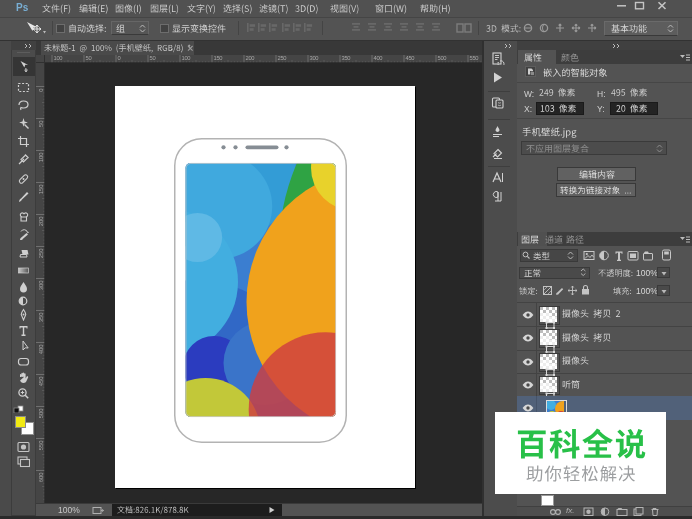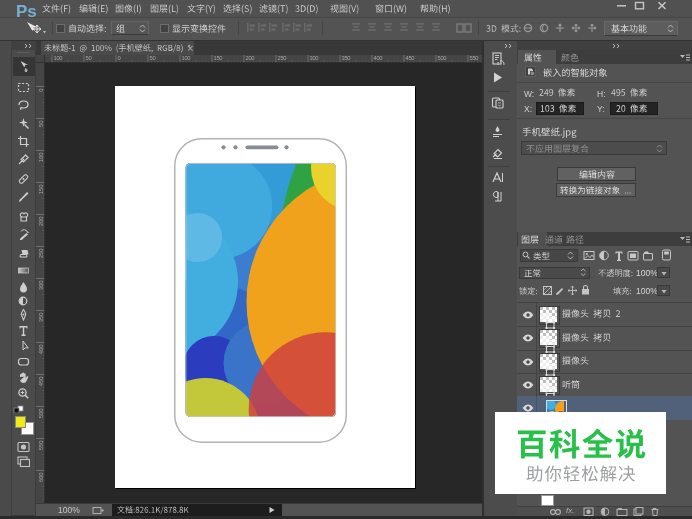--- a/index.html
+++ b/index.html
@@ -14,21 +14,21 @@
 <div style="position:absolute;left:36px;top:55px;width:446px;height:8px;background:#454545;border-bottom:1px solid #262626;box-sizing:border-box"></div>
 <div style="position:absolute;left:36px;top:63px;width:9px;height:440px;background:#454545;border-right:1px solid #262626;box-sizing:border-box"></div>
 <div style="position:absolute;left:45px;top:63px;width:437px;height:440px;background:#272727"></div>
 <div style="position:absolute;left:115px;top:86px;width:300px;height:402px;background:#ffffff;box-shadow:1px 1px 0 #000"></div>
 <div style="position:absolute;left:36px;top:503px;width:446px;height:13px;background:#535353;border-top:1px solid #3a3a3a;box-sizing:border-box"></div>
 <div style="position:absolute;left:482px;top:41px;width:2px;height:475px;background:#303030"></div>
 <div style="position:absolute;left:484px;top:41px;width:33px;height:475px;background:#4c4c4c"></div>
 <div style="position:absolute;left:517px;top:41px;width:175px;height:475px;background:#444444"></div>
 <div style="position:absolute;left:688px;top:41px;width:4px;height:475px;background:#3e3e3e"></div>
 <div style="position:absolute;left:0;top:516px;width:692px;height:3px;background:#2a2a2a"></div>
-<div class="t" style="left:16px;top:2px;font-size:17px;font-weight:bold;color:#79aed3">Ps</div>
+<div class="t" style="left:16px;top:2px;font-size:10px;font-weight:bold;color:#79aed3">Ps</div>
 <svg style="position:absolute;left:41.6px;top:2.3px;overflow:visible" width="29" height="13">
     <path transform="translate(0,9.9)" d="M3.8 -7.4C4.1 -7.0 4.4 -6.4 4.5 -6.0L5.2 -6.2C5.1 -6.6 4.8 -7.2 4.5 -7.6ZM0.4 -6.0V-5.3H1.9C2.4 -3.9 3.1 -2.8 4.0 -1.8C3.0 -1.0 1.8 -0.4 0.3 0.1C0.5 0.2 0.7 0.5 0.7 0.7C2.2 0.2 3.5 -0.4 4.5 -1.3C5.5 -0.4 6.8 0.3 8.2 0.7C8.4 0.5 8.5 0.2 8.7 0.0C7.3 -0.3 6.0 -1.0 5.0 -1.8C5.9 -2.7 6.6 -3.9 7.2 -5.3H8.6V-6.0ZM4.5 -2.3C3.7 -3.1 3.0 -4.2 2.6 -5.3H6.4C5.9 -4.1 5.3 -3.1 4.5 -2.3Z M11.9 -3.1V-2.4H14.4V0.7H15.1V-2.4H17.6V-3.1H15.1V-5.1H17.2V-5.7H15.1V-7.5H14.4V-5.7H13.2C13.3 -6.1 13.4 -6.6 13.5 -7.0L12.9 -7.1C12.7 -5.9 12.3 -4.8 11.8 -4.0C11.9 -3.9 12.2 -3.8 12.4 -3.7C12.6 -4.1 12.8 -4.5 13.0 -5.1H14.4V-3.1ZM11.4 -7.5C10.9 -6.2 10.1 -4.8 9.3 -3.9C9.4 -3.8 9.6 -3.4 9.7 -3.3C10.0 -3.6 10.2 -3.9 10.5 -4.3V0.7H11.2V-5.4C11.5 -6.0 11.8 -6.7 12.1 -7.3Z M20.2 1.8 20.7 1.5C19.9 0.3 19.5 -1.3 19.5 -2.8C19.5 -4.3 19.9 -5.8 20.7 -7.1L20.2 -7.4C19.3 -6.0 18.8 -4.6 18.8 -2.8C18.8 -1.0 19.3 0.4 20.2 1.8Z M22.0 0.0H22.8V-3.0H25.3V-3.7H22.8V-5.9H25.7V-6.6H22.0Z M26.9 1.8C27.7 0.4 28.2 -1.0 28.2 -2.8C28.2 -4.6 27.7 -6.0 26.9 -7.4L26.4 -7.1C27.2 -5.8 27.5 -4.3 27.5 -2.8C27.5 -1.3 27.2 0.3 26.4 1.5Z" fill="#cfcfcf"></path>
   </svg>
 <svg style="position:absolute;left:78.9px;top:2.3px;overflow:visible" width="29" height="13">
     <path transform="translate(0,9.9)" d="M0.4 -0.5 0.5 0.1C1.3 -0.2 2.2 -0.5 3.1 -0.9L3.0 -1.5C2.0 -1.1 1.0 -0.7 0.4 -0.5ZM0.5 -3.8C0.7 -3.9 0.9 -3.9 1.8 -4.0C1.5 -3.5 1.2 -3.0 1.0 -2.8C0.8 -2.5 0.6 -2.3 0.4 -2.2C0.5 -2.1 0.6 -1.8 0.6 -1.6C0.8 -1.7 1.1 -1.8 3.1 -2.3C3.0 -2.4 3.0 -2.7 3.0 -2.9L1.5 -2.5C2.1 -3.4 2.8 -4.4 3.3 -5.4L2.7 -5.7C2.6 -5.3 2.4 -5.0 2.2 -4.7L1.2 -4.5C1.7 -5.3 2.2 -6.4 2.6 -7.3L1.9 -7.6C1.6 -6.5 1.0 -5.3 0.8 -5.0C0.6 -4.7 0.5 -4.5 0.3 -4.4C0.4 -4.3 0.5 -3.9 0.5 -3.8ZM5.6 -3.1V-1.8H4.9V-3.1ZM6.1 -3.1H6.7V-1.8H6.1ZM4.3 -3.7V0.6H4.9V-1.3H5.6V0.4H6.1V-1.3H6.7V0.4H7.2V-1.3H7.8V0.1C7.8 0.1 7.8 0.1 7.7 0.2C7.7 0.2 7.5 0.2 7.3 0.1C7.4 0.3 7.5 0.5 7.5 0.7C7.8 0.7 8.0 0.6 8.2 0.6C8.3 0.5 8.4 0.3 8.4 0.1V-3.7L7.8 -3.7ZM7.2 -3.1H7.8V-1.8H7.2ZM5.4 -7.4C5.6 -7.2 5.7 -6.9 5.8 -6.6H3.7V-4.6C3.7 -3.2 3.6 -1.3 2.8 0.2C3.0 0.3 3.2 0.4 3.3 0.6C4.2 -0.9 4.3 -3.0 4.3 -4.5H8.3V-6.6H6.6C6.5 -6.9 6.3 -7.3 6.1 -7.6ZM4.3 -6.0H7.6V-5.0H4.3Z M14.0 -6.8H16.4V-5.8H14.0ZM13.3 -7.3V-5.3H17.0V-7.3ZM9.7 -3.0C9.8 -3.1 10.1 -3.1 10.4 -3.1H11.2V-1.8L9.4 -1.5L9.5 -0.8L11.2 -1.2V0.7H11.8V-1.3L12.8 -1.5L12.8 -2.1L11.8 -1.9V-3.1H12.6V-3.7H11.8V-5.1H11.2V-3.7H10.3C10.6 -4.3 10.8 -5.1 11.1 -5.8H12.7V-6.5H11.2C11.3 -6.8 11.4 -7.1 11.4 -7.4L10.8 -7.6C10.7 -7.2 10.6 -6.8 10.6 -6.5H9.4V-5.8H10.4C10.2 -5.1 10.0 -4.5 9.9 -4.3C9.8 -3.9 9.7 -3.6 9.5 -3.6C9.6 -3.4 9.7 -3.1 9.7 -3.0ZM16.3 -4.2V-3.5H14.0V-4.2ZM12.6 -0.7 12.7 -0.1 16.3 -0.4V0.7H17.0V-0.4L17.6 -0.5L17.6 -1.0L17.0 -1.0V-4.2H17.6V-4.8H12.8V-4.2H13.4V-0.7ZM16.3 -3.0V-2.2H14.0V-3.0ZM16.3 -1.7V-0.9L14.0 -0.8V-1.7Z M20.2 1.8 20.7 1.5C19.9 0.3 19.5 -1.3 19.5 -2.8C19.5 -4.3 19.9 -5.8 20.7 -7.1L20.2 -7.4C19.3 -6.0 18.8 -4.6 18.8 -2.8C18.8 -1.0 19.3 0.4 20.2 1.8Z M22.0 0.0H25.8V-0.7H22.8V-3.1H25.3V-3.8H22.8V-5.9H25.7V-6.6H22.0Z M27.2 1.8C28.1 0.4 28.6 -1.0 28.6 -2.8C28.6 -4.6 28.1 -6.0 27.2 -7.4L26.7 -7.1C27.5 -5.8 27.9 -4.3 27.9 -2.8C27.9 -1.3 27.5 0.3 26.7 1.5Z" fill="#cfcfcf"></path>
   </svg>
 <svg style="position:absolute;left:115px;top:2.3px;overflow:visible" width="27" height="13">
     <path transform="translate(0,9.9)" d="M3.4 -2.5C4.1 -2.4 5.0 -2.0 5.5 -1.8L5.8 -2.2C5.3 -2.5 4.4 -2.8 3.7 -2.9ZM2.5 -1.4C3.7 -1.2 5.3 -0.9 6.1 -0.5L6.4 -1.1C5.6 -1.3 4.0 -1.7 2.8 -1.8ZM0.8 -7.2V0.7H1.4V0.3H7.6V0.7H8.3V-7.2ZM1.4 -0.3V-6.6H7.6V-0.3ZM3.7 -6.4C3.3 -5.6 2.5 -4.9 1.7 -4.5C1.9 -4.4 2.1 -4.2 2.2 -4.1C2.5 -4.2 2.8 -4.5 3.0 -4.7C3.3 -4.4 3.6 -4.1 4.0 -3.9C3.2 -3.5 2.4 -3.3 1.6 -3.1C1.7 -3.0 1.8 -2.7 1.9 -2.6C2.8 -2.8 3.7 -3.1 4.6 -3.6C5.3 -3.2 6.2 -2.9 7.0 -2.7C7.1 -2.8 7.3 -3.1 7.4 -3.2C6.6 -3.3 5.8 -3.6 5.1 -3.9C5.8 -4.3 6.4 -4.8 6.7 -5.5L6.4 -5.7L6.3 -5.7H3.9C4.1 -5.8 4.2 -6.0 4.3 -6.2ZM3.4 -5.1 3.5 -5.1H5.8C5.5 -4.8 5.0 -4.5 4.6 -4.2C4.1 -4.4 3.7 -4.7 3.4 -5.1Z M13.4 -6.4H15.0C14.8 -6.1 14.7 -5.9 14.5 -5.7H12.8C13.0 -5.9 13.2 -6.1 13.4 -6.4ZM13.4 -7.6C13.0 -6.8 12.3 -5.8 11.3 -5.1C11.4 -5.0 11.6 -4.9 11.7 -4.7C11.9 -4.8 12.1 -5.0 12.2 -5.1V-3.7H13.6C13.2 -3.3 12.5 -3.0 11.6 -2.7C11.7 -2.5 11.9 -2.4 12.0 -2.2C12.8 -2.5 13.4 -2.8 13.8 -3.1C13.9 -3.0 14.1 -2.9 14.2 -2.7C13.6 -2.2 12.5 -1.6 11.6 -1.4C11.7 -1.3 11.9 -1.1 12.0 -0.9C12.8 -1.2 13.8 -1.8 14.4 -2.3C14.5 -2.2 14.6 -2.0 14.7 -1.8C13.9 -1.1 12.6 -0.4 11.5 -0.1C11.6 0.0 11.8 0.2 11.9 0.4C12.9 0.1 14.0 -0.6 14.8 -1.3C14.9 -0.7 14.8 -0.2 14.6 -0.0C14.4 0.1 14.3 0.1 14.1 0.1C14.0 0.1 13.8 0.1 13.5 0.1C13.6 0.3 13.7 0.5 13.7 0.7C13.9 0.7 14.1 0.7 14.3 0.7C14.6 0.7 14.8 0.6 15.0 0.4C15.4 0.0 15.5 -0.9 15.2 -1.9L15.7 -2.1C16.0 -1.1 16.6 -0.3 17.3 0.2C17.4 0.0 17.6 -0.2 17.7 -0.3C17.0 -0.7 16.5 -1.5 16.2 -2.3C16.5 -2.5 16.9 -2.7 17.2 -2.9L16.7 -3.3C16.3 -3.0 15.6 -2.6 15.1 -2.3C14.9 -2.8 14.6 -3.2 14.2 -3.5L14.4 -3.7H17.1V-5.7H15.2C15.4 -6.0 15.7 -6.3 15.9 -6.7L15.5 -7.0L15.4 -6.9H13.7L14.0 -7.4ZM12.8 -5.1H14.4C14.4 -4.9 14.3 -4.6 14.1 -4.2H12.8ZM15.0 -5.1H16.5V-4.2H14.7C14.9 -4.6 15.0 -4.9 15.0 -5.1ZM11.4 -7.5C10.9 -6.2 10.1 -4.8 9.3 -3.9C9.4 -3.8 9.6 -3.4 9.6 -3.3C9.9 -3.6 10.2 -3.9 10.4 -4.3V0.7H11.1V-5.3C11.4 -5.9 11.7 -6.6 12.0 -7.3Z M20.2 1.8 20.7 1.5C19.9 0.3 19.5 -1.3 19.5 -2.8C19.5 -4.3 19.9 -5.8 20.7 -7.1L20.2 -7.4C19.3 -6.0 18.8 -4.6 18.8 -2.8C18.8 -1.0 19.3 0.4 20.2 1.8Z M22.0 0.0H22.8V-6.6H22.0Z M24.6 1.8C25.4 0.4 25.9 -1.0 25.9 -2.8C25.9 -4.6 25.4 -6.0 24.6 -7.4L24.1 -7.1C24.8 -5.8 25.2 -4.3 25.2 -2.8C25.2 -1.3 24.8 0.3 24.1 1.5Z" fill="#cfcfcf"></path>
   </svg>
 <svg style="position:absolute;left:150px;top:2.3px;overflow:visible" width="29" height="13">

